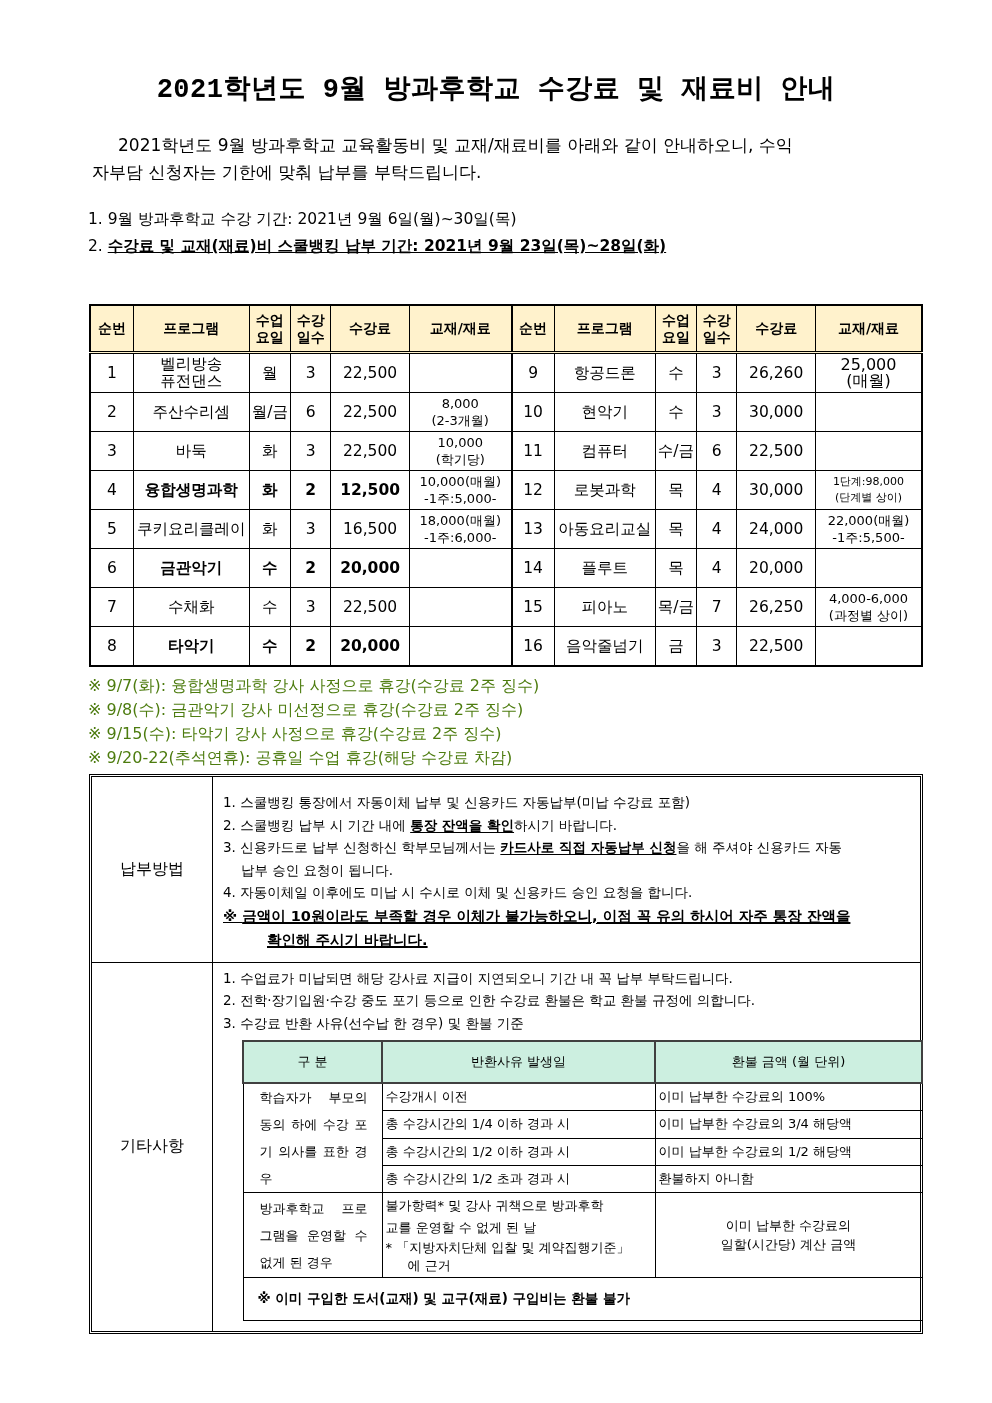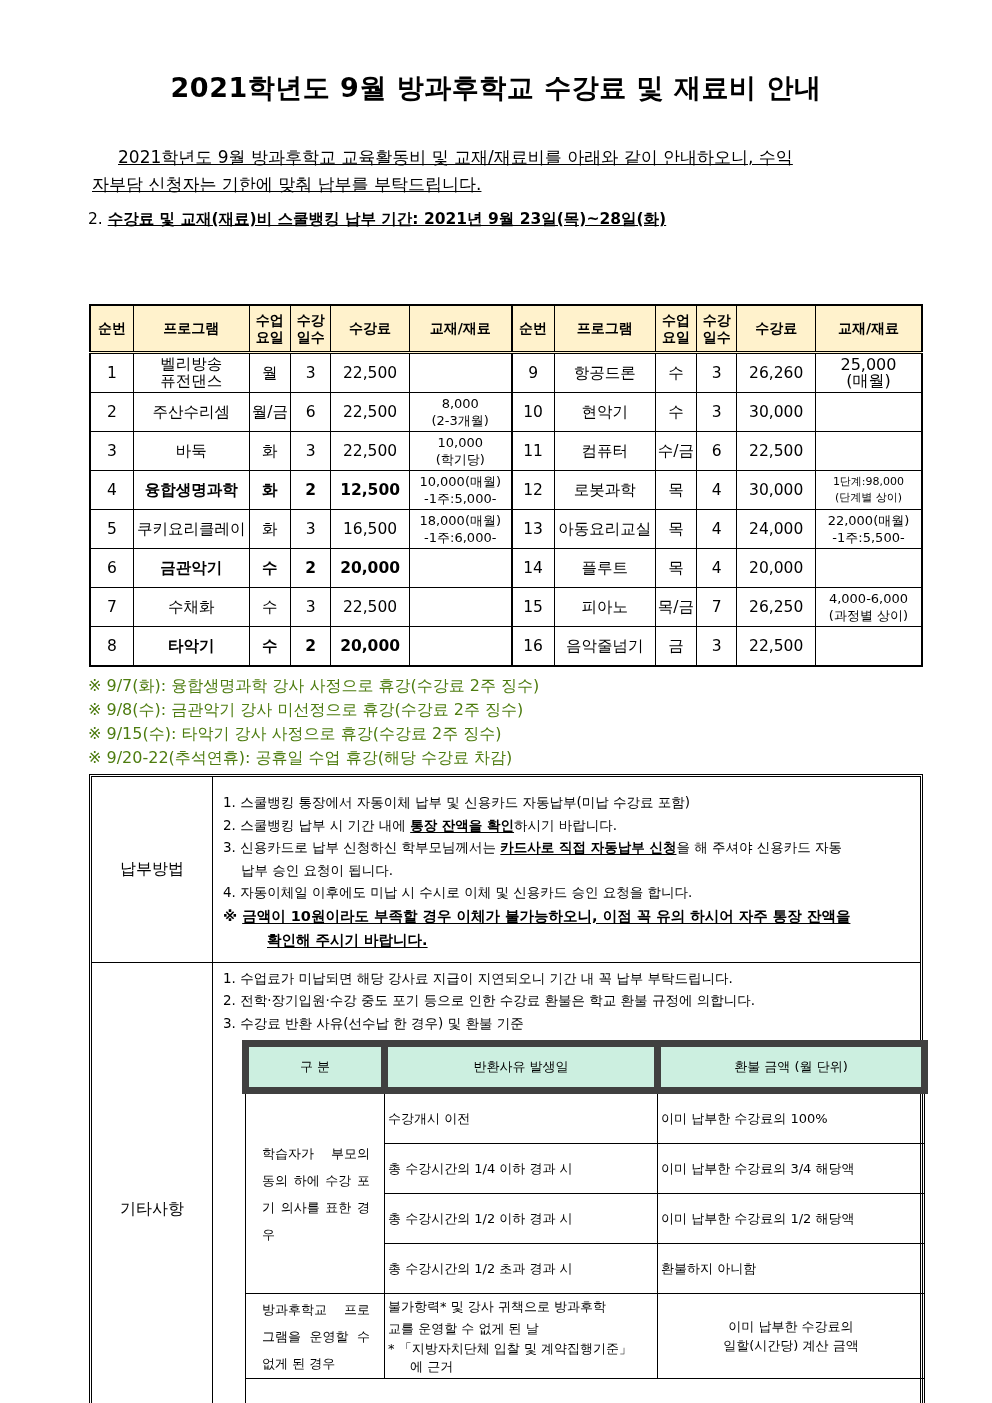--- a/index.html
+++ b/index.html
@@ -1,18 +1,18 @@
 <!DOCTYPE html>
 <html><head>
 <meta charset="utf-8">
 <style>
   html, body { margin:0; padding:0; background:#ffffff; }
   body { width:992px; height:1403px; position:relative; font-family:"DejaVu Sans", sans-serif; color:#000; overflow:hidden; }
-  .page-title { position:absolute; left:0; top:70px; width:992px; text-align:center; font-size:27px; font-weight:bold; letter-spacing:0.5px; }
-  .intro { position:absolute; left:92px; top:144px; width:820px; font-size:17px; line-height:27px;text-decoration:underline; }
+  .page-title { position:absolute; left:0; top:70px; width:992px; text-align:center; font-size:27px; font-weight:bold; letter-spacing:0.5px;font-family:Liberation Mono, monospace; }
+  .intro { position:absolute; left:92px; top:132px; width:820px; font-size:17px; line-height:27px; }
   .intro .l1 { padding-left:26px; display:block; }
   .intro .l2 { display:block; }
   .items { position:absolute; left:88px; top:206px; width:840px; font-size:15.5px; }
   .items div { height:27px; line-height:27px; }
   .items .bold u { font-weight:bold; }
 
   
   table.fees { position:absolute; left:89px; top:304px; width:834px; border-collapse:collapse; border:2.5px solid #000; font-size:15.5px; table-layout:fixed; }
   table.fees th, table.fees td { border:1px solid #000; text-align:center; padding:0; vertical-align:middle; }
   table.fees th { background:#FFF2CC; font-weight:bold; font-size:14px; height:45px; line-height:17px; }
@@ -29,42 +29,43 @@
   
   .infobox { position:absolute; left:89px; top:774px; width:828px; border:3px double #000; }
   .inforow { display:flex; }
   .inforow + .inforow { border-top:1px solid #000; }
   .infolabel { width:120px; border-right:1px solid #000; display:flex; align-items:center; justify-content:center; font-size:16px; flex-shrink:0; }
   .infobody { flex:1; padding:14px 8px 10px 10px; font-size:13.5px; }
   .infobody .ln { line-height:22.5px; }
   .infobody .ind { padding-left:18px; }
   .infobody .bold { font-weight:bold; }
   .infobody u { text-underline-offset:2px; }
-  .warn { font-size:14.5px; font-weight:bold; line-height:24px; }
+  .warn { font-size:14.5px; font-weight:bold; line-height:24px;text-decoration:underline; }
   .warn .ind2 { padding-left:22px; }
 
   table.refund { width:679px; margin:6px 0 10px 19px; border-collapse:collapse; border:1.5px solid #000; font-size:13px; table-layout:fixed; }
-  table.refund th { background:#CCEFE0; font-weight:normal; height:38px; border:7px solid #404040; font-size:13px; }
-  table.refund td { border:1px solid #000; height:25px; padding:12px 3px; text-align:left; }
+  table.refund th { background:#CCEFE0; font-weight:normal; height:38px; border:2px solid #404040; font-size:13px; }
+  table.refund td { border:1px solid #000; height:25px; padding:0 3px; text-align:left; }
   table.refund td.case { text-align:justify; padding:0 14px 0 16px; line-height:27px; font-size:13px; }
   table.refund td.center { text-align:center; line-height:19px; }
   table.refund td.multi { line-height:22px; padding:2px 3px; }
   table.refund td.footnote { font-weight:bold; height:42px; padding-left:14px; font-size:13.5px; }
 </style>
 </head>
 <body>
 
 <div class="page-title">2021학년도 9월 방과후학교 수강료 및 재료비 안내</div>
 
 <div class="intro">
   <span class="l1">2021학년도 9월 방과후학교 교육활동비 및 교재/재료비를 아래와 같이 안내하오니, 수익</span>
   <span class="l2">자부담 신청자는 기한에 맞춰 납부를 부탁드립니다.</span>
 </div>
 
 <div class="items">
+  <div>1. 9월 방과후학교 수강 기간: 2021년 9월 6일(월)~30일(목)</div>
   <div class="bold"><span>2. </span><u>수강료 및 교재(재료)비 스쿨뱅킹 납부 기간: 2021년 9월 23일(목)~28일(화)</u></div>
 </div>
 
 <table class="fees">
   <colgroup>
     <col style="width:42px">
       <col style="width:112px">
       <col style="width:40px">
       <col style="width:39px">
       <col style="width:76px">

